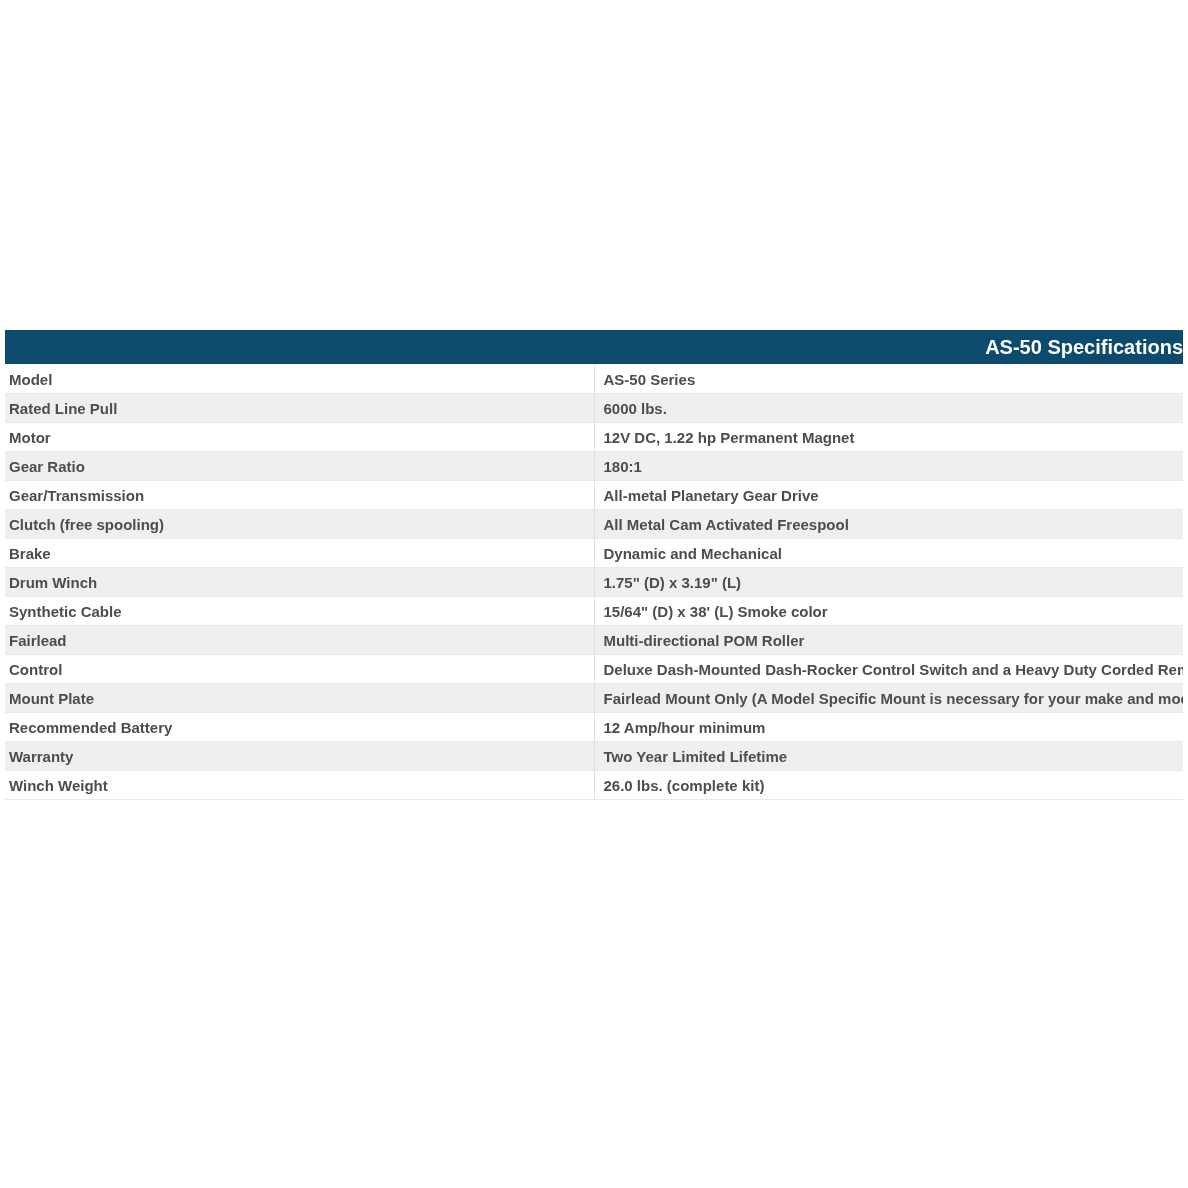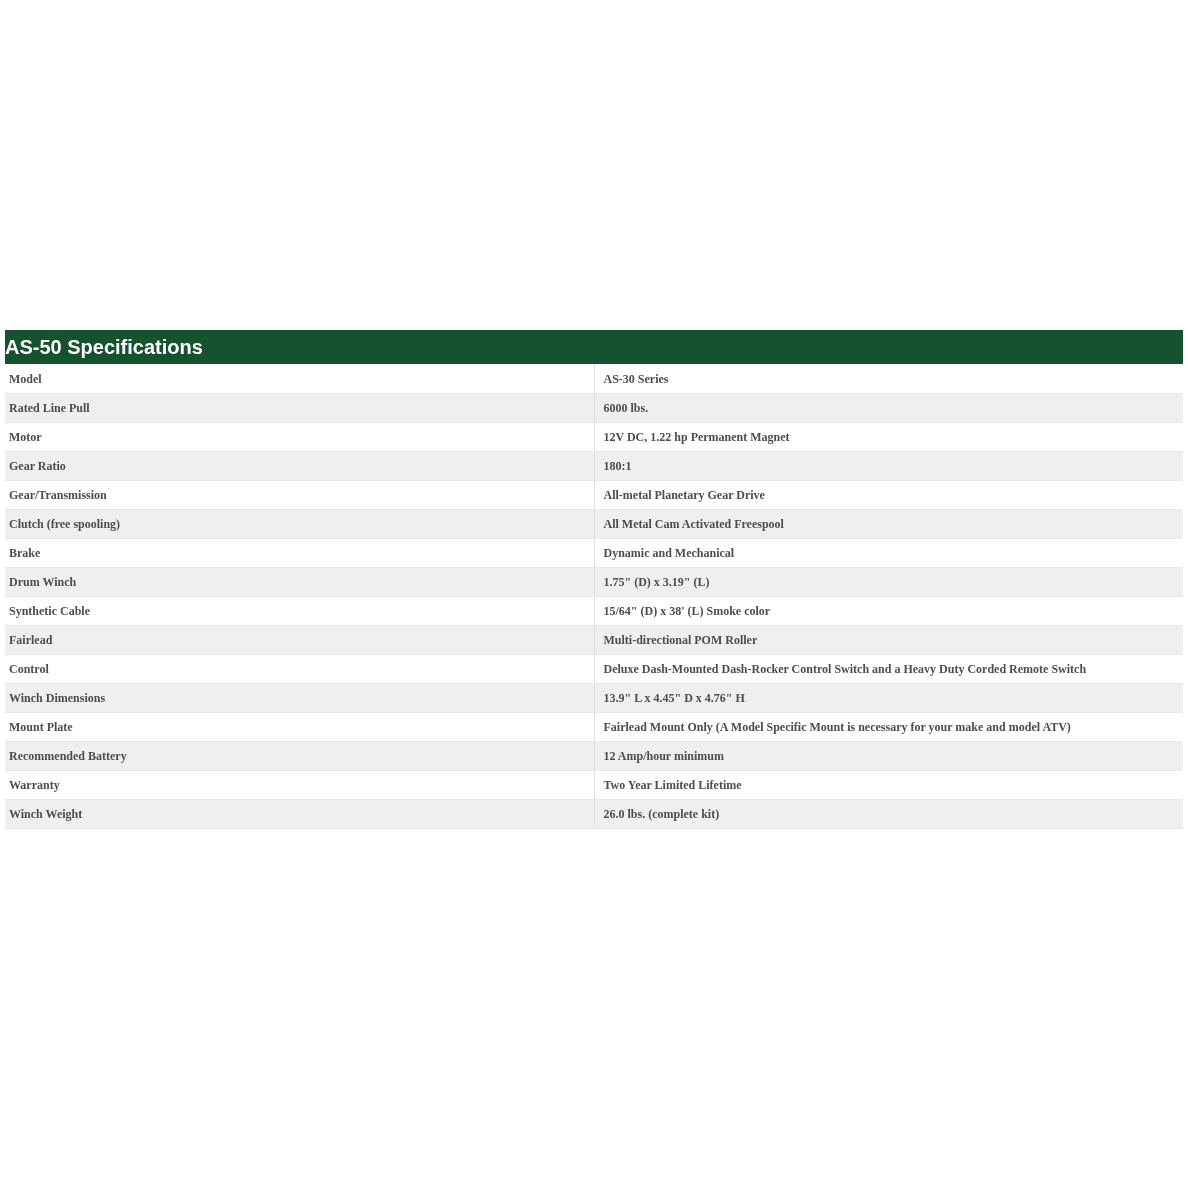--- a/index.html
+++ b/index.html
@@ -13,42 +13,41 @@
   .table-wrapper {
     padding-top: 330px;
   }
   table.spec-table {
     border-collapse: collapse;
     table-layout: fixed;
     width: 1178px;
     margin-left: 5px;
   }
   table.spec-table th.table-title {
-    background: #14532d;
+    background: #0c4a6e;
     color: #ffffff;
     font-size: 20px;
     font-weight: bold;
-    text-align: left;
+    text-align: right;
     height: 34px;
     padding: 0;
     line-height: 34px;
     border-bottom: 1px solid #ffffff;
   }
   table.spec-table td {
-    font-size: 12px;
+    font-size: 15px;
     font-weight: bold;
     color: #4d4d4d;
     height: 29px;
     box-sizing: border-box;
     padding: 0;
     vertical-align: middle;
     border-bottom: 1px solid #e9e9e9;
     white-space: nowrap;
     overflow: hidden;
-    font-family: Liberation Serif, serif;
   }
   table.spec-table td.spec-label {
     width: 206px;
     padding-left: 4px;
     border-right: 1px solid #e0e0e0;
   }
   table.spec-table td.spec-value {
     padding-left: 9px;
   }
   table.spec-table tbody tr:nth-child(even) td {
@@ -64,21 +63,21 @@
 <div class="table-wrapper">
   <table class="spec-table">
     <thead>
       <tr>
         <th class="table-title" colspan="2">AS-50 Specifications</th>
       </tr>
     </thead>
     <tbody id="spec-rows">
         <tr>
           <td class="spec-label">Model</td>
-          <td class="spec-value">AS-30 Series</td>
+          <td class="spec-value">AS-50 Series</td>
         </tr>
         <tr>
           <td class="spec-label">Rated Line Pull</td>
           <td class="spec-value">6000 lbs.</td>
         </tr>
         <tr>
           <td class="spec-label">Motor</td>
           <td class="spec-value">12V DC, 1.22 hp Permanent Magnet</td>
         </tr>
         <tr>
@@ -107,24 +106,20 @@
         </tr>
         <tr>
           <td class="spec-label">Fairlead</td>
           <td class="spec-value">Multi-directional POM Roller</td>
         </tr>
         <tr>
           <td class="spec-label">Control</td>
           <td class="spec-value">Deluxe Dash-Mounted Dash-Rocker Control Switch and a Heavy Duty Corded Remote Switch</td>
         </tr>
         <tr>
-          <td class="spec-label">Winch Dimensions</td>
-          <td class="spec-value">13.9" L x 4.45" D x 4.76" H</td>
-        </tr>
-        <tr>
           <td class="spec-label">Mount Plate</td>
           <td class="spec-value">Fairlead Mount Only (A Model Specific Mount is necessary for your make and model ATV)</td>
         </tr>
         <tr>
           <td class="spec-label">Recommended Battery</td>
           <td class="spec-value">12 Amp/hour minimum</td>
         </tr>
         <tr>
           <td class="spec-label">Warranty</td>
           <td class="spec-value">Two Year Limited Lifetime</td>

